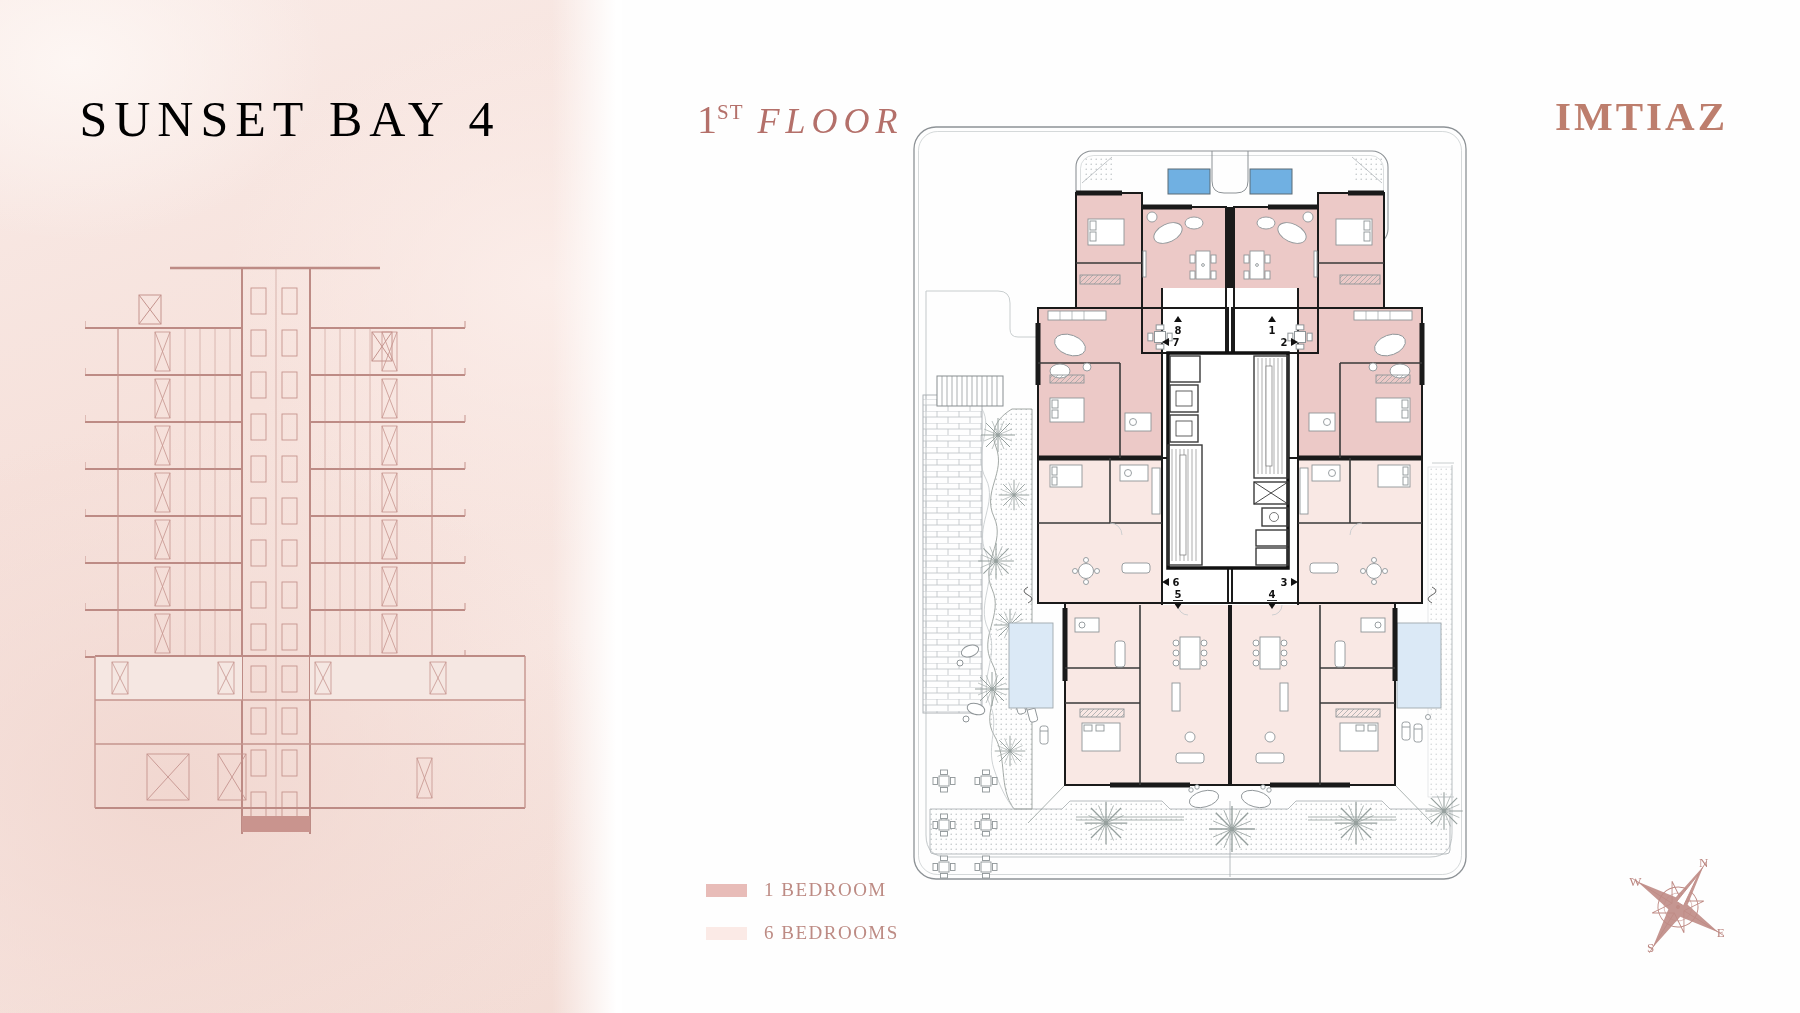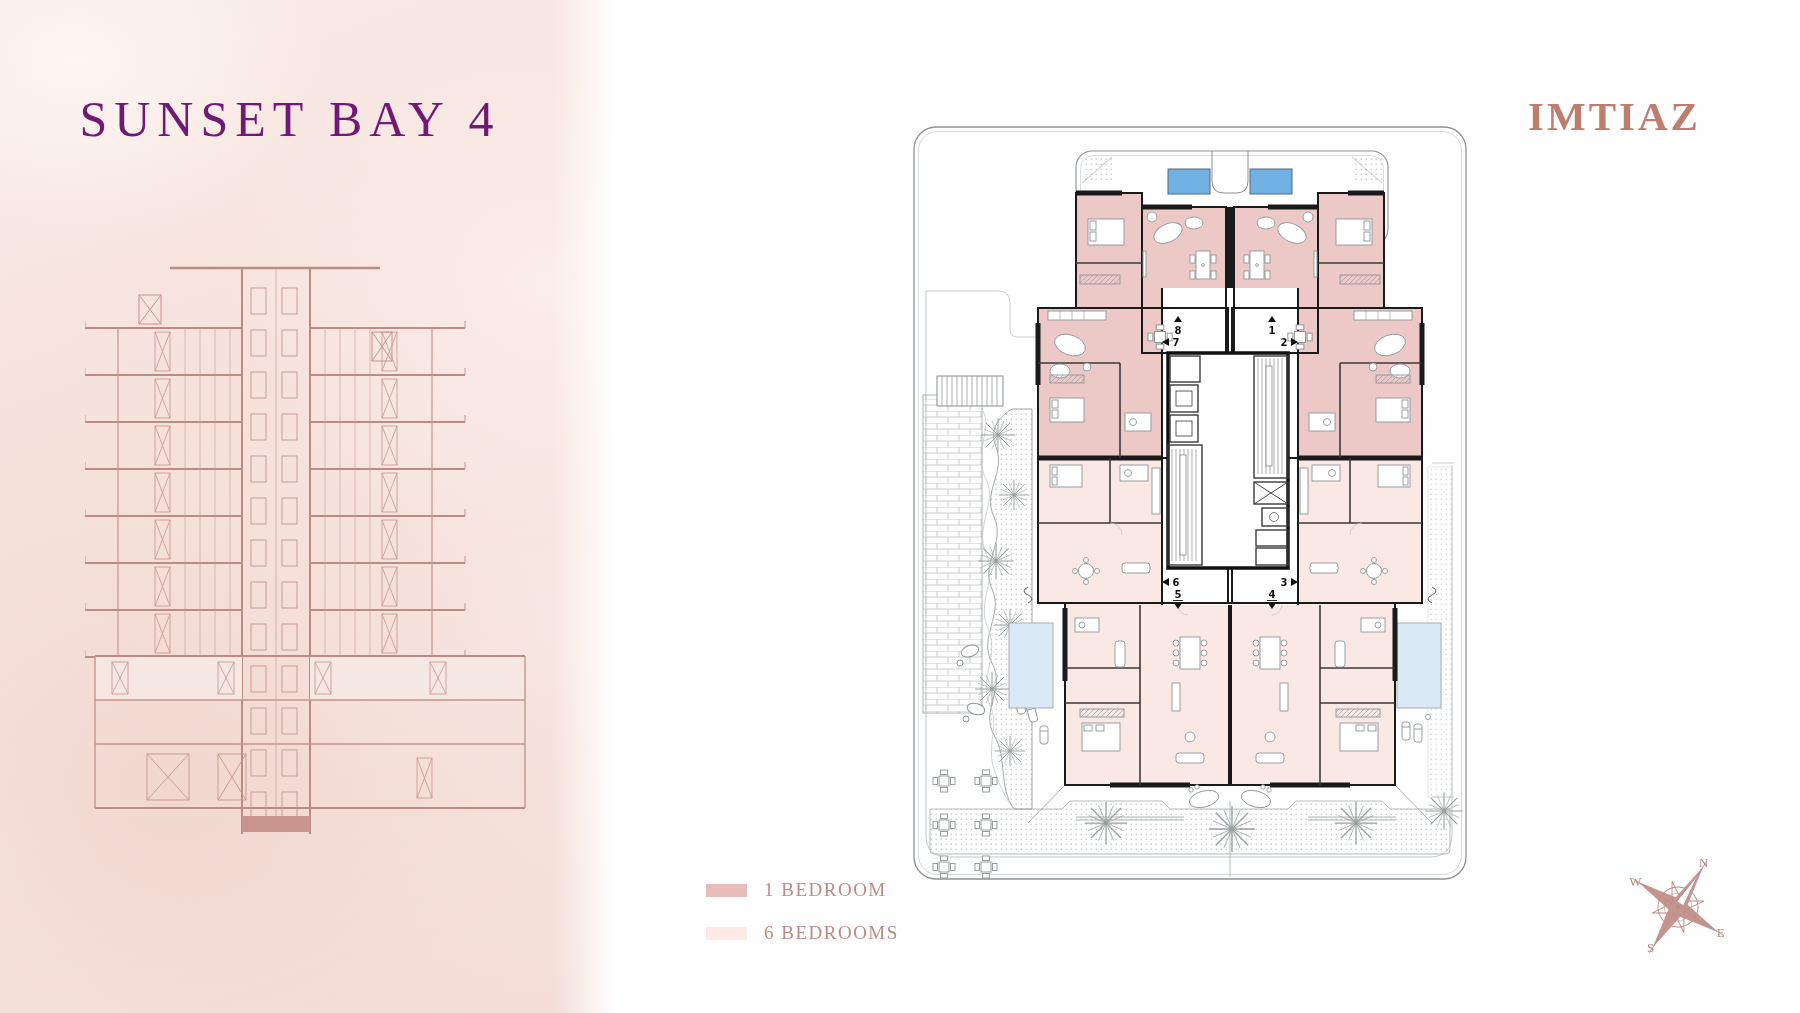--- a/index.html
+++ b/index.html
@@ -8,28 +8,28 @@
   
   .left-panel{position:absolute;left:0;top:0;width:622px;height:1013px;
     background:
       radial-gradient(420px 300px at 12% 6%, #fdf6f3 0%, rgba(253,246,243,0) 60%),
       radial-gradient(520px 430px at 88% 28%, #fbede9 0%, rgba(251,237,233,0) 62%),
       radial-gradient(640px 520px at 28% 78%, #f1d7d0 0%, rgba(241,215,208,0) 70%),
       linear-gradient(160deg,#f9ebe7 0%,#f6e1db 40%,#f8e7e2 68%,#f3dcd5 100%);}
   .panel-fade{position:absolute;left:552px;top:0;width:70px;height:1013px;
     background:linear-gradient(90deg,rgba(255,255,255,0),#ffffff 92%);}
   .brand-title{position:absolute;left:0;top:90px;width:580px;text-align:center;
-    font-size:50px;font-weight:400;letter-spacing:7px;color:#701a75;white-space:nowrap;}
+    font-size:50px;font-weight:400;letter-spacing:7px;color:#000000;white-space:nowrap;}
   .elev-wrap{position:absolute;left:85px;top:256px;width:460px;height:602px;}
   
   .floor-label{position:absolute;left:697px;top:96px;color:#b4706a;white-space:nowrap;}
   .floor-num{font-size:40px;font-style:normal;}
   .floor-sup{font-size:21px;vertical-align:14px;letter-spacing:1px;}
   .floor-word{font-size:36px;font-style:italic;letter-spacing:6px;margin-left:14px;}
-  .logo{position:absolute;left:1528px;top:92px;width:200px;text-align:left;
+  .logo{position:absolute;left:1528px;top:92px;width:200px;text-align:right;
     font-size:41px;font-weight:700;letter-spacing:3px;color:#bd7e6d;}
   
   .plan-wrap{position:absolute;left:910px;top:123px;width:560px;height:760px;}
   
   .legend{position:absolute;left:706px;top:879px;}
   .legend-row{display:flex;align-items:center;height:22px;margin-bottom:21px;}
   .swatch{display:inline-block;width:41px;height:13px;margin-right:17px;}
   .legend-label{font-size:19px;letter-spacing:1.5px;color:#bd8b84;white-space:nowrap;}
   
   .compass{position:absolute;left:1616px;top:845px;width:124px;height:124px;}
@@ -203,20 +203,23 @@
           <line x1="133" y1="498" x2="161" y2="544" stroke="#c5948e" stroke-width="0.9"></line>
           <line x1="161" y1="498" x2="133" y2="544" stroke="#c5948e" stroke-width="0.9"></line>
           <rect x="332" y="502" width="15" height="40" fill="none" stroke="#c5948e" stroke-width="0.8"></rect>
           <line x1="332" y1="502" x2="347" y2="542" stroke="#c5948e" stroke-width="0.8"></line>
           <line x1="347" y1="502" x2="332" y2="542" stroke="#c5948e" stroke-width="0.8"></line>
           <rect x="157" y="560" width="68" height="16" fill="#c9948e" stroke="none"></rect>
         </g>
       </svg>
   </div>
 
+  <div class="floor-label">
+    <span class="floor-num">1</span><span class="floor-sup">ST</span><span class="floor-word">FLOOR</span>
+  </div>
   <div class="logo">IMTIAZ</div>
 
   <div class="plan-wrap">
   <svg width="560" height="760" viewBox="0 0 560 760">
     <defs>
       <pattern id="dots" width="5" height="5" patternUnits="userSpaceOnUse">
         <circle cx="1.2" cy="1.2" r="0.7" fill="#b6bcbf"></circle>
       </pattern>
       <pattern id="brick" width="22" height="12" patternUnits="userSpaceOnUse">
         <path d="M0,0H22 M0,6H22 M5,0V6 M16,6V12" stroke="#bcc2c5" stroke-width="0.8" fill="none"></path>

